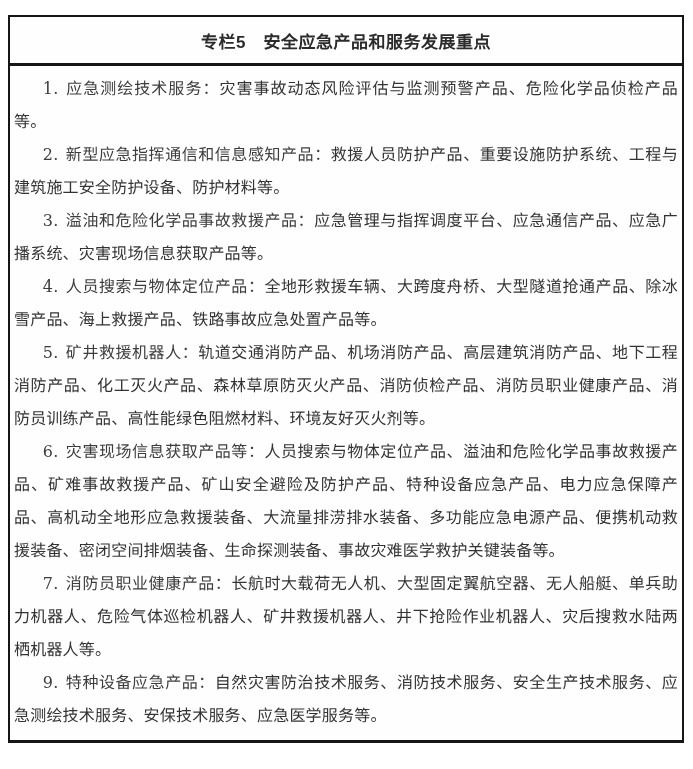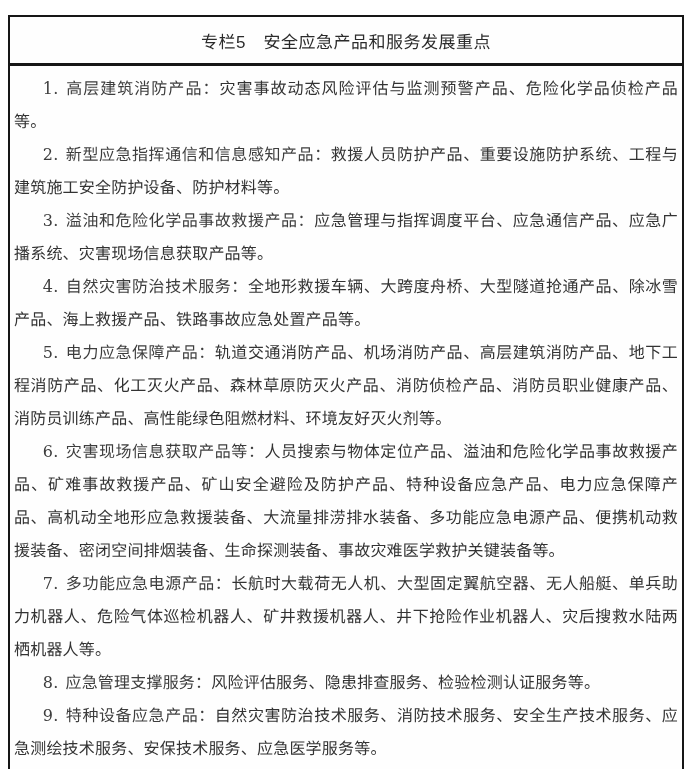--- a/index.html
+++ b/index.html
@@ -25,21 +25,21 @@
   .box-header {
     height: 46px;
     border-bottom: 3px solid #161616;
     display: flex;
     align-items: center;
     justify-content: center;
   }
   .box-title {
     margin: 0;
     font-size: 17px;
-    font-weight: normal;
+    font-weight: bold;
     color: #2b2b2b;
     letter-spacing: 0.5px;
     font-family: "Liberation Sans", "DejaVu Sans", sans-serif;
   }
   .box-content {
     padding: 6px 4px 8px 4px;
   }
   .box-content p {
     margin: 0;
     font-size: 16px;
@@ -64,25 +64,24 @@
 </style>
 </head>
 <body>
 
 <div class="page">
   <div class="box">
     <div class="box-header">
       <h1 class="box-title">专栏5　安全应急产品和服务发展重点</h1>
     </div>
     <div class="box-content" id="box-content">
-        <p><span class="item-num">1.</span><span class="item-label">高层建筑消防产品：</span><span class="item-body">灾害事故动态风险评估与监测预警产品、危险化学品侦检产品等。</span></p>
+        <p><span class="item-num">1.</span><span class="item-label">应急测绘技术服务：</span><span class="item-body">灾害事故动态风险评估与监测预警产品、危险化学品侦检产品等。</span></p>
         <p><span class="item-num">2.</span><span class="item-label">新型应急指挥通信和信息感知产品：</span><span class="item-body">救援人员防护产品、重要设施防护系统、工程与建筑施工安全防护设备、防护材料等。</span></p>
         <p><span class="item-num">3.</span><span class="item-label">溢油和危险化学品事故救援产品：</span><span class="item-body">应急管理与指挥调度平台、应急通信产品、应急广播系统、灾害现场信息获取产品等。</span></p>
-        <p><span class="item-num">4.</span><span class="item-label">自然灾害防治技术服务：</span><span class="item-body">全地形救援车辆、大跨度舟桥、大型隧道抢通产品、除冰雪产品、海上救援产品、铁路事故应急处置产品等。</span></p>
-        <p><span class="item-num">5.</span><span class="item-label">电力应急保障产品：</span><span class="item-body">轨道交通消防产品、机场消防产品、高层建筑消防产品、地下工程消防产品、化工灭火产品、森林草原防灭火产品、消防侦检产品、消防员职业健康产品、消防员训练产品、高性能绿色阻燃材料、环境友好灭火剂等。</span></p>
+        <p><span class="item-num">4.</span><span class="item-label">人员搜索与物体定位产品：</span><span class="item-body">全地形救援车辆、大跨度舟桥、大型隧道抢通产品、除冰雪产品、海上救援产品、铁路事故应急处置产品等。</span></p>
+        <p><span class="item-num">5.</span><span class="item-label">矿井救援机器人：</span><span class="item-body">轨道交通消防产品、机场消防产品、高层建筑消防产品、地下工程消防产品、化工灭火产品、森林草原防灭火产品、消防侦检产品、消防员职业健康产品、消防员训练产品、高性能绿色阻燃材料、环境友好灭火剂等。</span></p>
         <p><span class="item-num">6.</span><span class="item-label">灾害现场信息获取产品等：</span><span class="item-body">人员搜索与物体定位产品、溢油和危险化学品事故救援产品、矿难事故救援产品、矿山安全避险及防护产品、特种设备应急产品、电力应急保障产品、高机动全地形应急救援装备、大流量排涝排水装备、多功能应急电源产品、便携机动救援装备、密闭空间排烟装备、生命探测装备、事故灾难医学救护关键装备等。</span></p>
-        <p><span class="item-num">7.</span><span class="item-label">多功能应急电源产品：</span><span class="item-body">长航时大载荷无人机、大型固定翼航空器、无人船艇、单兵助力机器人、危险气体巡检机器人、矿井救援机器人、井下抢险作业机器人、灾后搜救水陆两栖机器人等。</span></p>
-        <p><span class="item-num">8.</span><span class="item-label">应急管理支撑服务：</span><span class="item-body">风险评估服务、隐患排查服务、检验检测认证服务等。</span></p>
+        <p><span class="item-num">7.</span><span class="item-label">消防员职业健康产品：</span><span class="item-body">长航时大载荷无人机、大型固定翼航空器、无人船艇、单兵助力机器人、危险气体巡检机器人、矿井救援机器人、井下抢险作业机器人、灾后搜救水陆两栖机器人等。</span></p>
         <p><span class="item-num">9.</span><span class="item-label">特种设备应急产品：</span><span class="item-body">自然灾害防治技术服务、消防技术服务、安全生产技术服务、应急测绘技术服务、安保技术服务、应急医学服务等。</span></p>
         <p></p>
       </div>
   </div>
 </div>
 
 </body></html>

